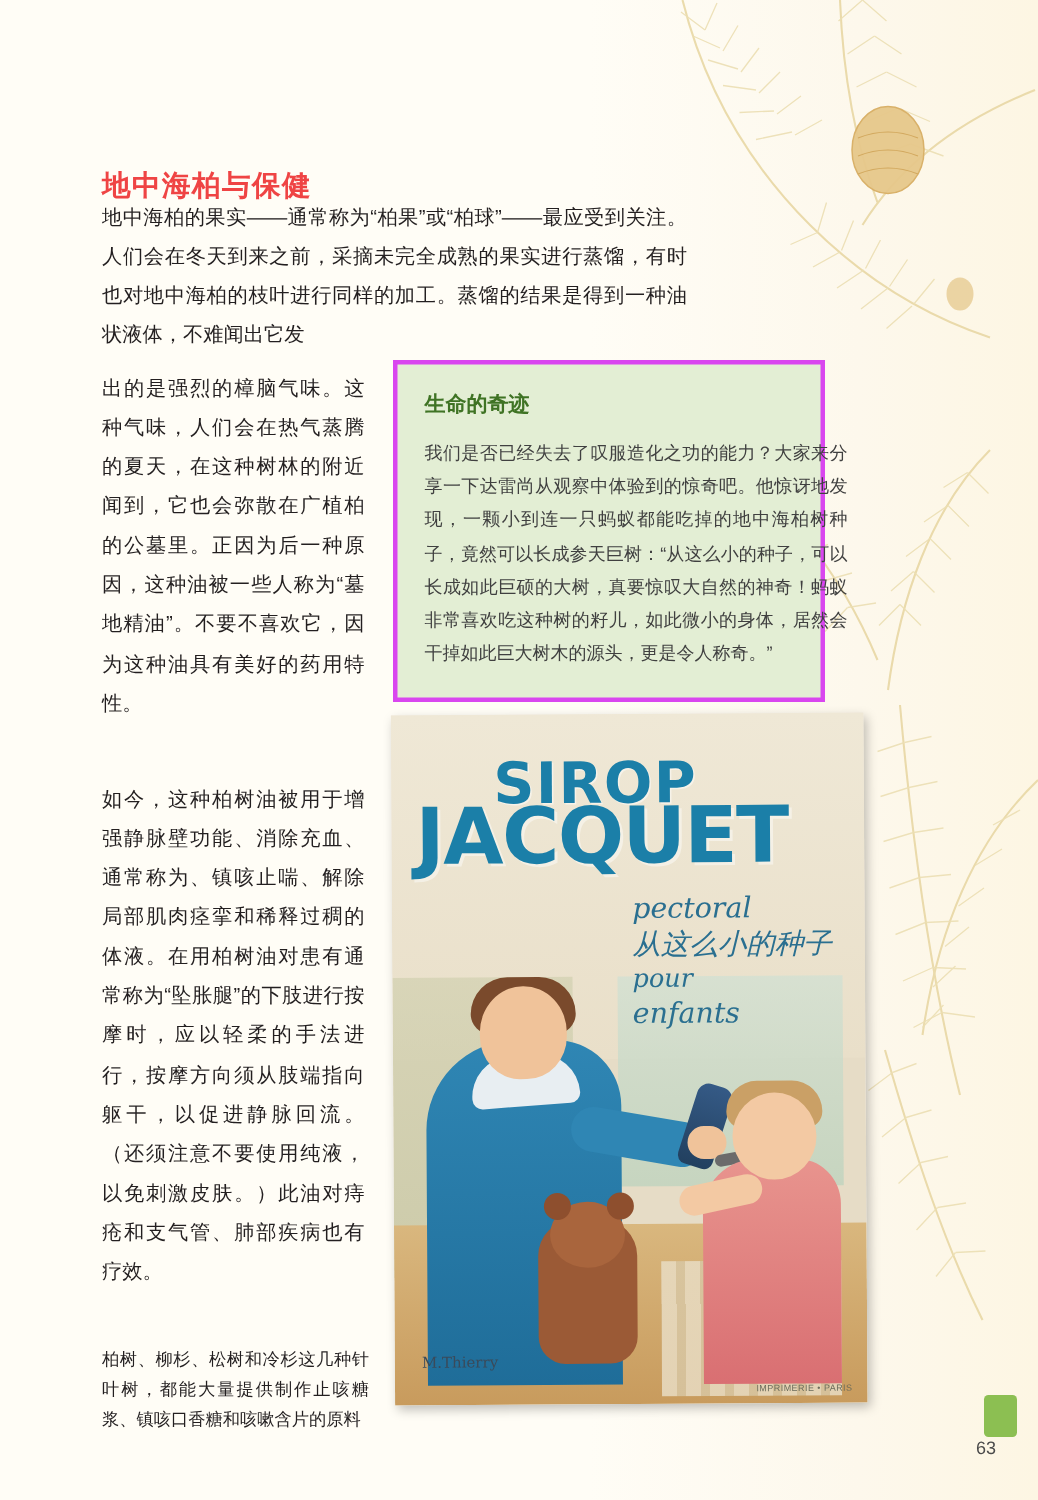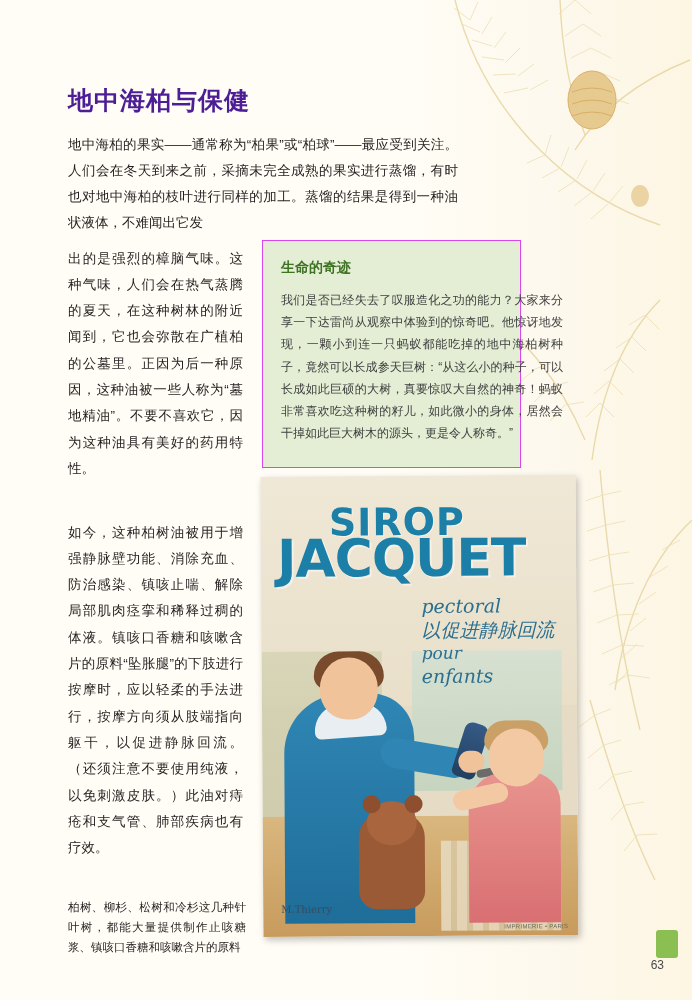--- a/index.html
+++ b/index.html
@@ -33,24 +33,24 @@
 
   
   .content {
     position: absolute;
     inset: 0;
   }
 
   .heading {
     position: absolute;
     left: 68px;
-    top: 67px;
-    font-size: 25px;
+    top: 98px;
+    font-size: 19px;
     font-weight: bold;
-    color: #4c1d95;
+    color: #ef4444;
     letter-spacing: 1px;
   }
 
   .col-text {
     position: absolute;
     color: #231f20;
     font-size: 13.5px;
     line-height: 1.95;
     text-align: justify;
     text-justify: inter-ideograph;
@@ -82,24 +82,24 @@
     color: #231f20;
     text-align: justify;
     margin-top: 11px;
   }
 
   
   .sidebox {
     position: absolute;
     left: 262px;
     top: 240px;
-    width: 259px;
+    width: 288px;
     height: 228px;
     background: #e3eed4;
-    border: 1px solid #d946ef;
+    border: 3px solid #d946ef;
     box-sizing: border-box;
   }
   .sidebox-title {
     position: absolute;
     left: 18px;
     top: 18px;
     font-size: 14px;
     font-weight: bold;
     color: #3f7324;
   }
@@ -400,21 +400,21 @@
     </g>
   </svg>
 </div>
 
 <div class="content">
 
   <h1 class="heading">地中海柏与保健</h1>
 
   <p class="col-text" id="para2">出的是强烈的樟脑气味。这种气味，人们会在热气蒸腾的夏天，在这种树林的附近闻到，它也会弥散在广植柏的公墓里。正因为后一种原因，这种油被一些人称为“墓地精油”。不要不喜欢它，因为这种油具有美好的药用特性。</p>
   <p class="col-text" id="para1">地中海柏的果实——通常称为“柏果”或“柏球”——最应受到关注。人们会在冬天到来之前，采摘未完全成熟的果实进行蒸馏，有时也对地中海柏的枝叶进行同样的加工。蒸馏的结果是得到一种油状液体，不难闻出它发</p>
-  <p class="col-text" id="para3">如今，这种柏树油被用于增强静脉壁功能、消除充血、防治感染、镇咳止喘、解除局部肌肉痉挛和稀释过稠的体液。镇咳口香糖和咳嗽含片的原料“坠胀腿”的下肢进行按摩时，应以轻柔的手法进行，按摩方向须从肢端指向躯干，以促进静脉回流。（还须注意不要使用纯液，以免刺激皮肤。）此油对痔疮和支气管、肺部疾病也有疗效。</p>
+  <p class="col-text" id="para3">如今，这种柏树油被用于增强静脉壁功能、消除充血、通常称为、镇咳止喘、解除局部肌肉痉挛和稀释过稠的体液。在用柏树油对患有通常称为“坠胀腿”的下肢进行按摩时，应以轻柔的手法进行，按摩方向须从肢端指向躯干，以促进静脉回流。（还须注意不要使用纯液，以免刺激皮肤。）此油对痔疮和支气管、肺部疾病也有疗效。</p>
 
   <p class="caption">柏树、柳杉、松树和冷杉这几种针叶树，都能大量提供制作止咳糖浆、镇咳口香糖和咳嗽含片的原料</p>
 
   <div class="sidebox">
     <div class="sidebox-title">生命的奇迹</div>
     <div class="sidebox-body">我们是否已经失去了叹服造化之功的能力？大家来分享一下达雷尚从观察中体验到的惊奇吧。他惊讶地发现，一颗小到连一只蚂蚁都能吃掉的地中海柏树种子，竟然可以长成参天巨树：“从这么小的种子，可以长成如此巨硕的大树，真要惊叹大自然的神奇！蚂蚁非常喜欢吃这种树的籽儿，如此微小的身体，居然会干掉如此巨大树木的源头，更是令人称奇。”</div>
   </div>
 
   <div class="poster">
     <div class="poster-inner">
@@ -443,21 +443,21 @@
         <div class="teddy"></div>
         <div class="teddy-head"></div>
         <div class="teddy-ear-l"></div>
         <div class="teddy-ear-r"></div>
       </div>
 
       <div class="poster-title1">SIROP</div>
       <div class="poster-title2">JACQUET</div>
       <div class="poster-sub">
         <span class="big">pectoral</span>
-        <span class="big">以促进静脉回流</span>
+        <span class="big">从这么小的种子</span>
         <span>pour</span>
         <span class="big">enfants</span>
       </div>
       <div class="poster-sign">M.Thierry</div>
       <div class="poster-credit">IMPRIMERIE  •  PARIS</div>
     </div>
   </div>
 
   <div class="folio-tab"></div>
   <div class="folio">63</div>

